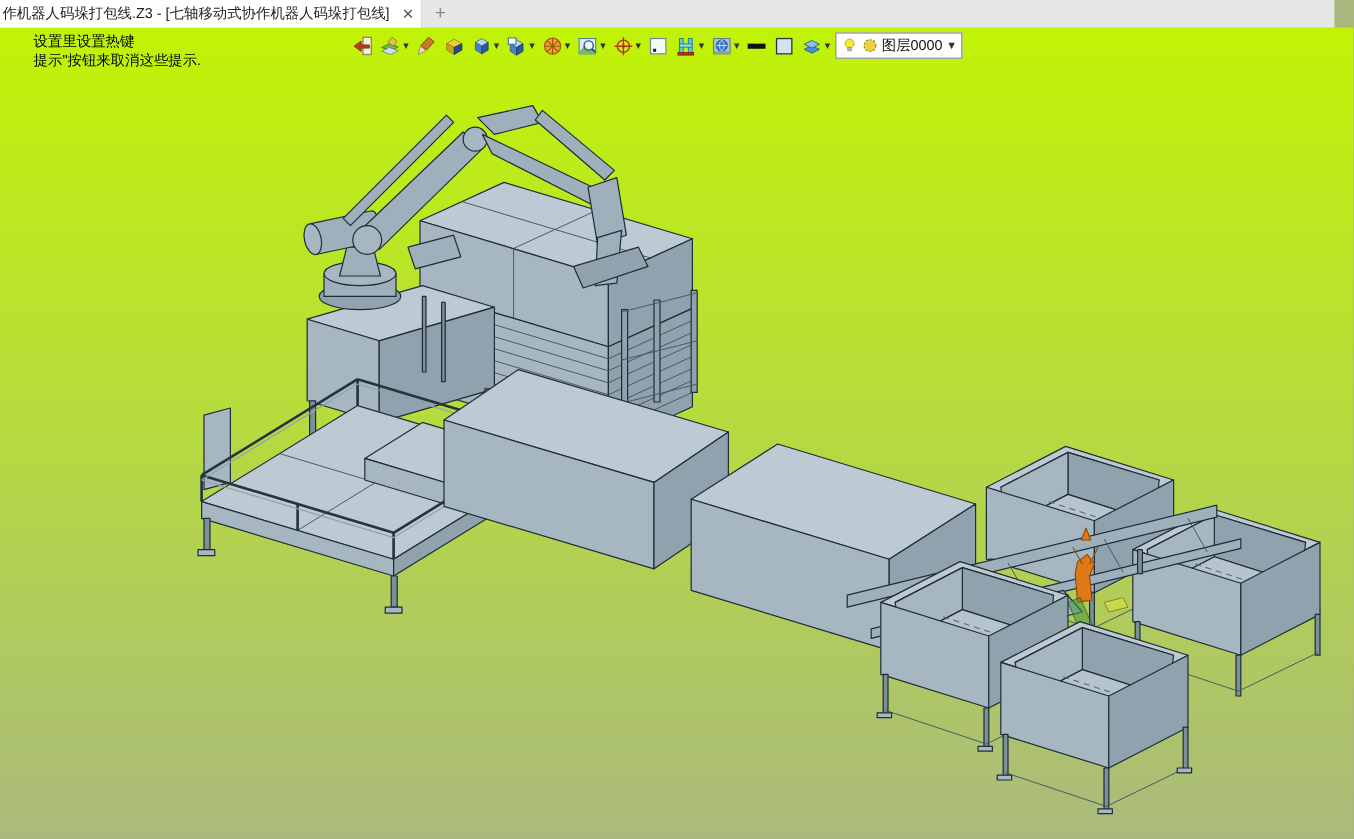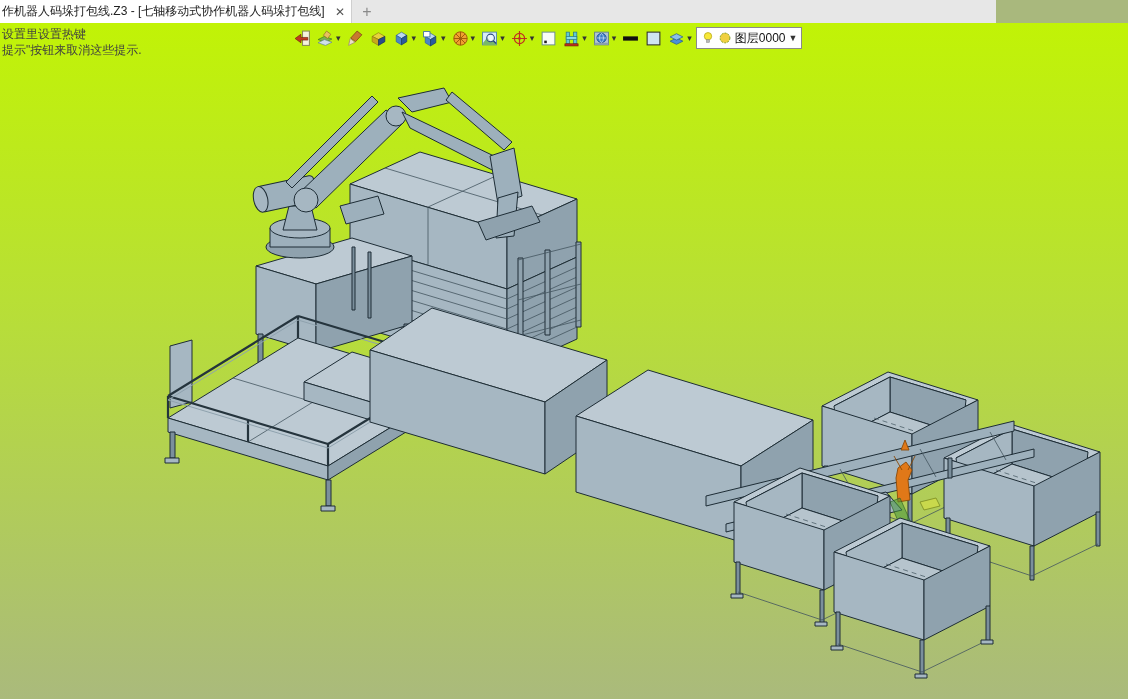--- a/index.html
+++ b/index.html
@@ -3,40 +3,40 @@
 <meta charset="utf-8">
 <style>
   html,body{margin:0;padding:0;}
   body{
     width:1128px;height:699px;overflow:hidden;position:relative;
     font-family:"Liberation Sans","DejaVu Sans",sans-serif;
     background:#a9b87d;
   }
   
   .tabbar{
-    position:absolute;left:0;top:0;width:996px;height:23px;
+    position:absolute;left:0;top:0;width:1112px;height:23px;
     background:#e7e7e7;z-index:5;display:flex;align-items:stretch;
   }
   .tab{
     width:352px;background:#ffffff;display:flex;align-items:center;
     padding:0 6px 0 2px;box-sizing:border-box;border-right:1px solid #cfcfcf;
   }
   .tab-title{
     flex:1;font-size:12px;color:#222;white-space:nowrap;overflow:hidden;
   }
   .tab-close{
     font-size:12px;color:#555;margin-left:4px;cursor:pointer;line-height:1;
   }
   .newtab{
     width:30px;display:flex;align-items:center;justify-content:center;
     color:#8a8a8a;font-size:16px;cursor:pointer;
   }
   
   .hints{position:absolute;left:2px;top:26px;z-index:4;}
-  .hints div{font-size:12px;line-height:16px;color:#404040;white-space:nowrap;}
+  .hints div{font-size:12px;line-height:16px;color:#000000;white-space:nowrap;margin-left:26px;}
   
   .toolbar{
     position:absolute;left:292px;top:26px;height:24px;z-index:4;
     display:flex;align-items:center;gap:2px;
   }
   .tbtn{
     display:flex;align-items:center;border:none;background:transparent;
     padding:1px 2px;margin:0;cursor:pointer;height:24px;
   }
   .tbtn svg{display:block;}

